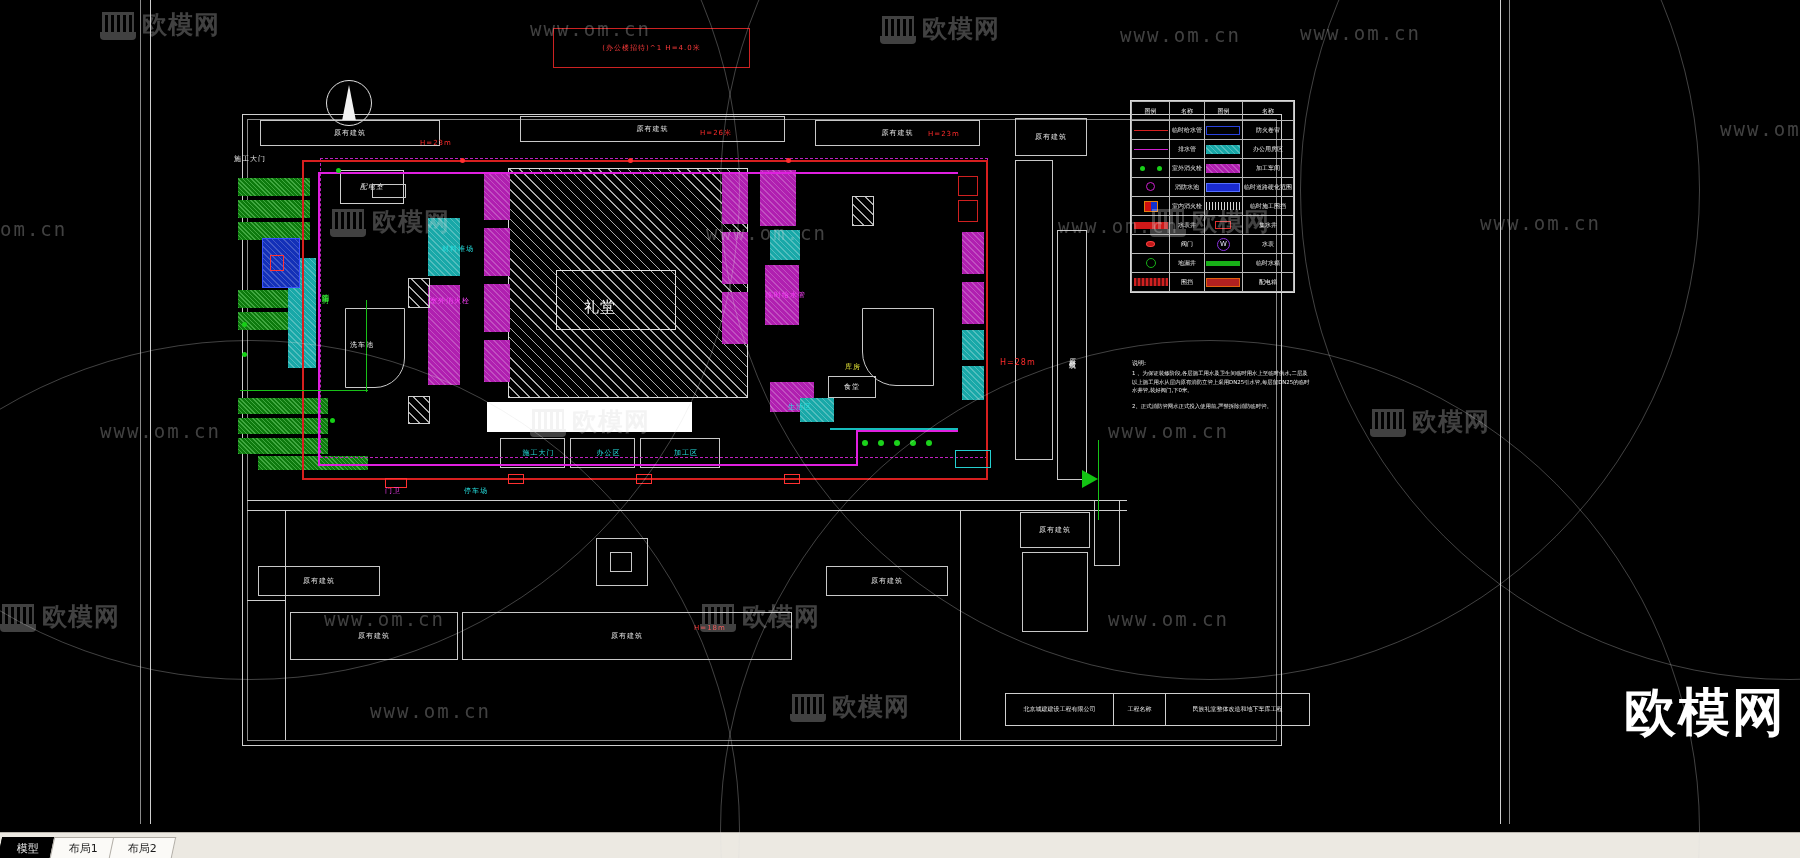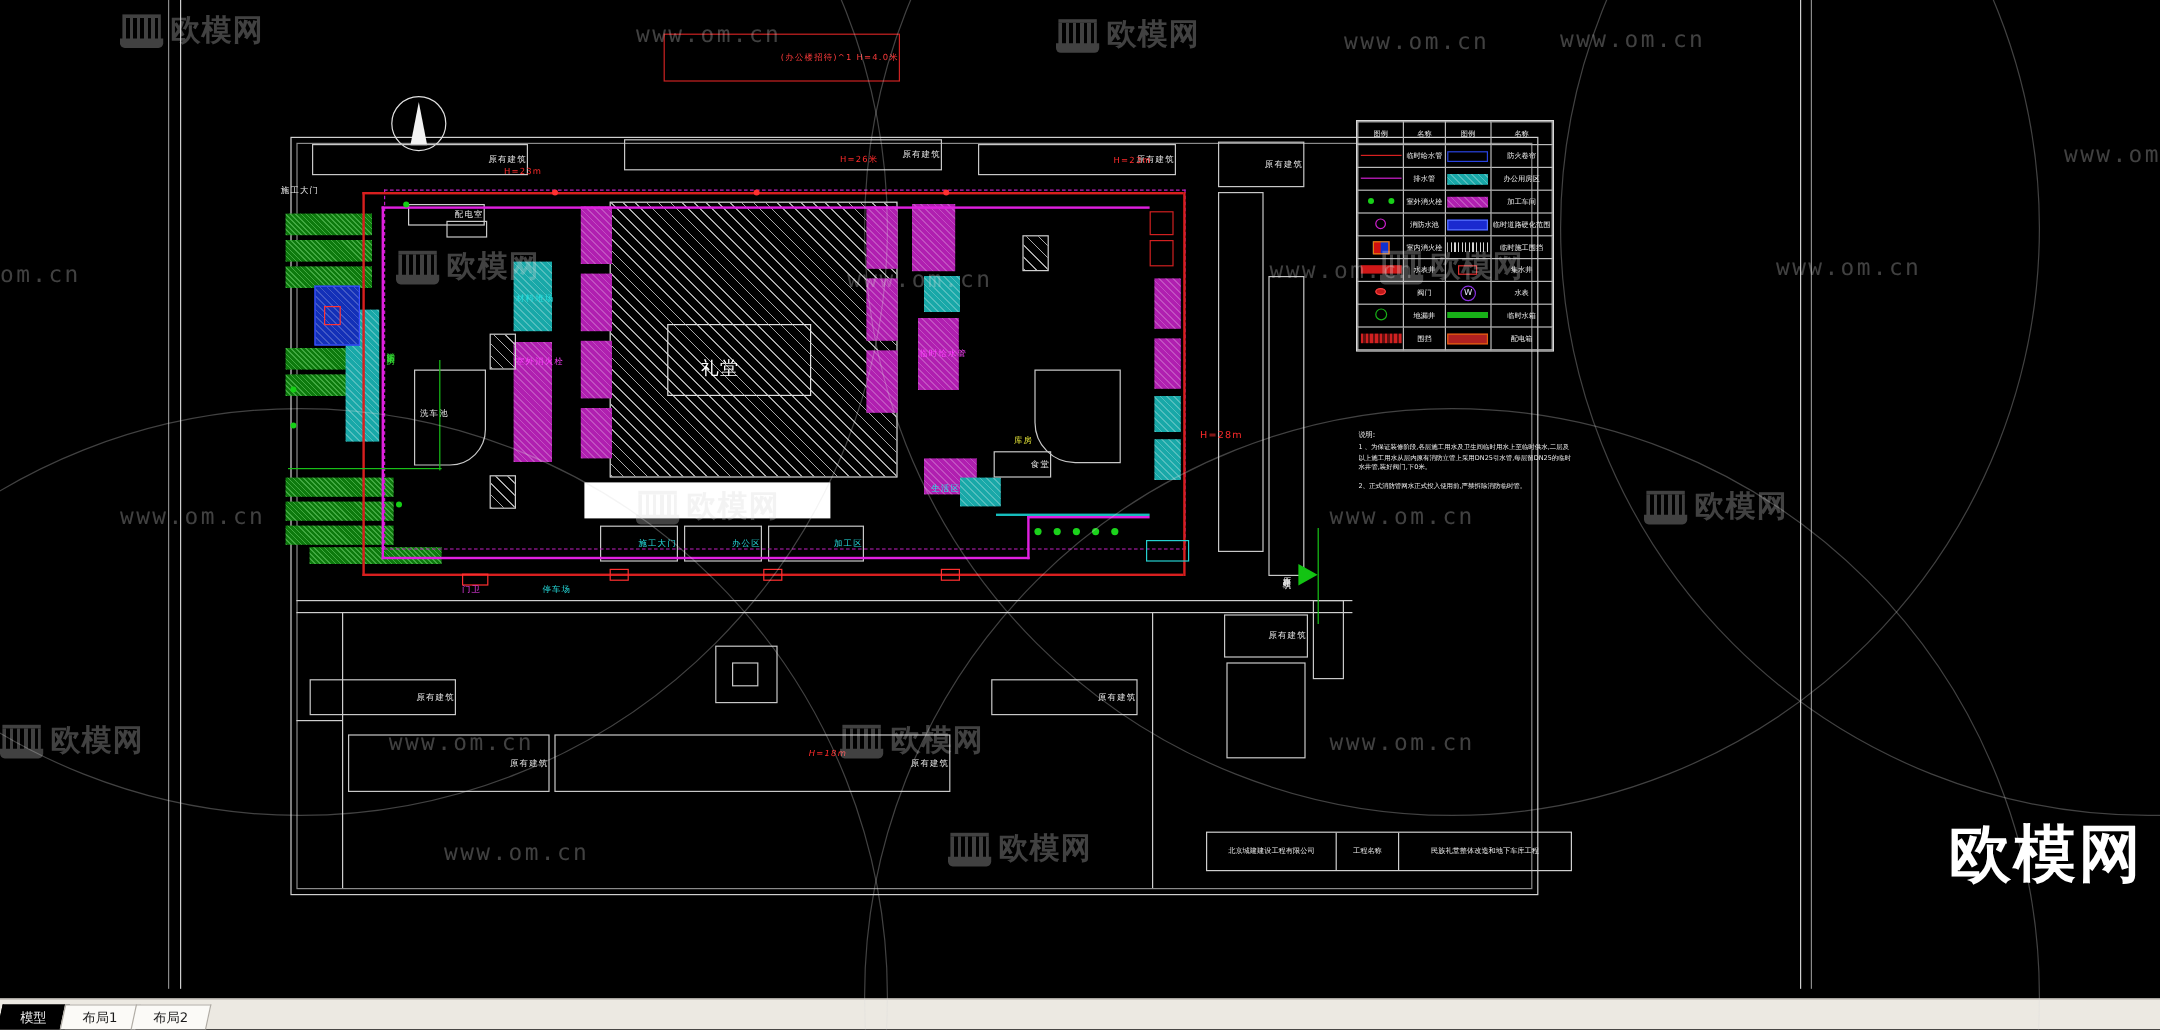--- a/index.html
+++ b/index.html
@@ -28,27 +28,27 @@
 
   
   .frame-outer { position:absolute; left:140px; top:0; width:1370px; height:824px; border-left:1px solid #8a8a8a; border-right:1px solid #8a8a8a; }
   .sheet { position:absolute; left:242px; top:114px; width:1040px; height:632px; border:1px solid #d0d0d0; }
   .sheet-inner { position:absolute; left:247px; top:119px; width:1030px; height:622px; border:1px solid #8a8a8a; }
 
   .ln { position:absolute; background:#cfcfcf; }
   .vl { width:1px; } .hl { height:1px; }
 
   
-  .box { position:absolute; border:1px solid #c8c8c8; display:flex; align-items:center; justify-content:flex-end;
+  .box { position:absolute; border:1px solid #c8c8c8; display:flex; align-items:center; justify-content:center;
          color:#e6e6e6; font-size:7px; letter-spacing:1px; }
   .box.red { border-color:#cc2222; color:#ff3b3b; }
 
   .lbl { position:absolute; color:#e8e8e8; font-size:7px; letter-spacing:1px; white-space:nowrap; }
   .lbl.red { color:#ff2b2b; }
-  .lbl.cy  { color:#25e0e0; }
+  .lbl.cy  { color:#25e0e0;margin-left:12px; }
   .lbl.mg  { color:#ff40ff; }
   .lbl.gn  { color:#35e035; }
   .lbl.yl  { color:#e8e838; }
 
   
   .hatch-w { background:
       repeating-linear-gradient(45deg, rgba(225,225,225,.75) 0 1px, transparent 1px 7px); }
   .hatch-m { background:#b01fb0;
       background-image: repeating-linear-gradient(45deg, rgba(255,255,255,.22) 0 1px, transparent 1px 4px); }
   .hatch-c { background:#18a8a8;
@@ -213,21 +213,21 @@
   <div class="hatch-g" style="position:absolute;left:238px;top:418px;width:90px;height:16px;"></div>
   <div class="hatch-g" style="position:absolute;left:238px;top:438px;width:90px;height:16px;"></div>
   <div class="hatch-g" style="position:absolute;left:258px;top:456px;width:110px;height:14px;"></div>
 
   <div class="hatch-c" style="position:absolute;left:288px;top:258px;width:28px;height:110px;"></div>
   <div class="hatch-b" style="position:absolute;left:262px;top:238px;width:38px;height:50px;border:1px solid #3a52ff;"></div>
   <div class="box" style="left:270px;top:255px;width:14px;height:16px;border-color:#ff3333;"></div>
 
   <div class="lbl gn" style="left:320px;top:288px;writing-mode:vertical-rl;">消防泵房</div>
 
-  <div class="box" style="left:340px;top:170px;width:64px;height:18px;border-color:#d0d0d0;">
+  <div class="box" style="left:340px;top:170px;width:64px;height:34px;border-color:#d0d0d0;font-style:italic;">
     <span class="lbl">配电室</span>
   </div>
   <div class="box" style="left:372px;top:184px;width:34px;height:14px;"></div>
   <div class="lbl" style="left:234px;top:154px;">施工大门</div>
 
   <div class="box" style="left:345px;top:308px;width:60px;height:80px;border-radius:0 0 30px 0;"></div>
   <div class="lbl" style="left:350px;top:340px;">洗车池</div>
   <div class="box" style="left:862px;top:308px;width:72px;height:78px;border-radius:0 0 0 34px;"></div>
 
   <div class="hatch-w" style="position:absolute;left:408px;top:278px;width:22px;height:30px;border:1px solid #cfcfcf;"></div>
@@ -273,21 +273,21 @@
 
   <div class="box" style="left:258px;top:566px;width:122px;height:30px;">
     <span>原有建筑</span>
   </div>
   <div class="box" style="left:290px;top:612px;width:168px;height:48px;">
     <span>原有建筑</span>
   </div>
   <div class="box" style="left:462px;top:612px;width:330px;height:48px;">
     <span>原有建筑</span>
   </div>
-  <div class="lbl red" style="left:674px;top:624px;font-style:italic;">H=18m</div>
+  <div class="lbl red" style="left:694px;top:624px;">H=18m</div>
   <div class="box" style="left:826px;top:566px;width:122px;height:30px;">
     <span>原有建筑</span>
   </div>
   <div class="box" style="left:1020px;top:512px;width:70px;height:36px;">
     <span>原有建筑</span>
   </div>
   <div class="box" style="left:1022px;top:552px;width:66px;height:80px;"></div>
   <div class="box" style="left:1094px;top:500px;width:26px;height:66px;writing-mode:vertical-rl;"></div>
 
   <div class="box" style="left:596px;top:538px;width:52px;height:48px;"></div>

